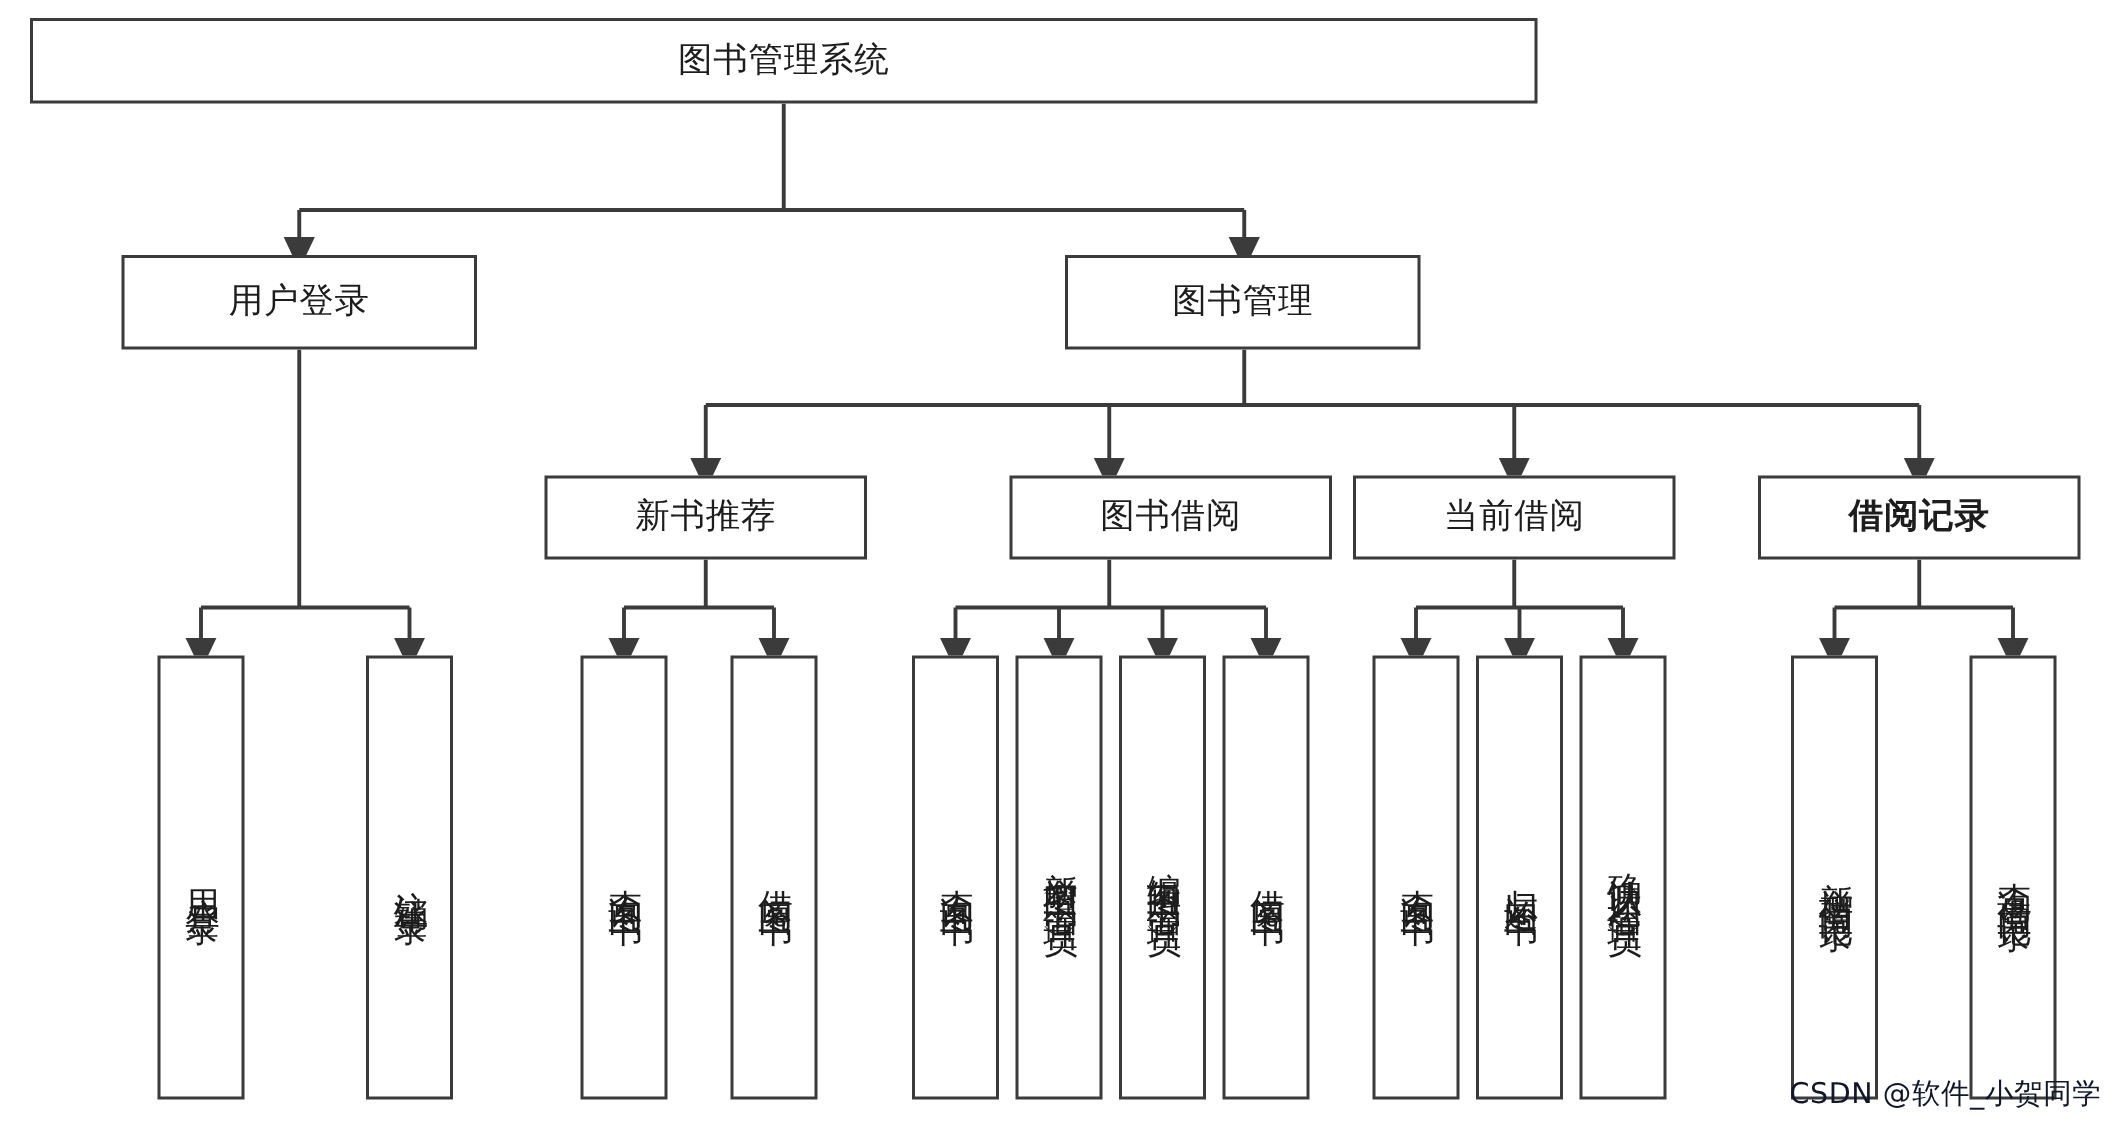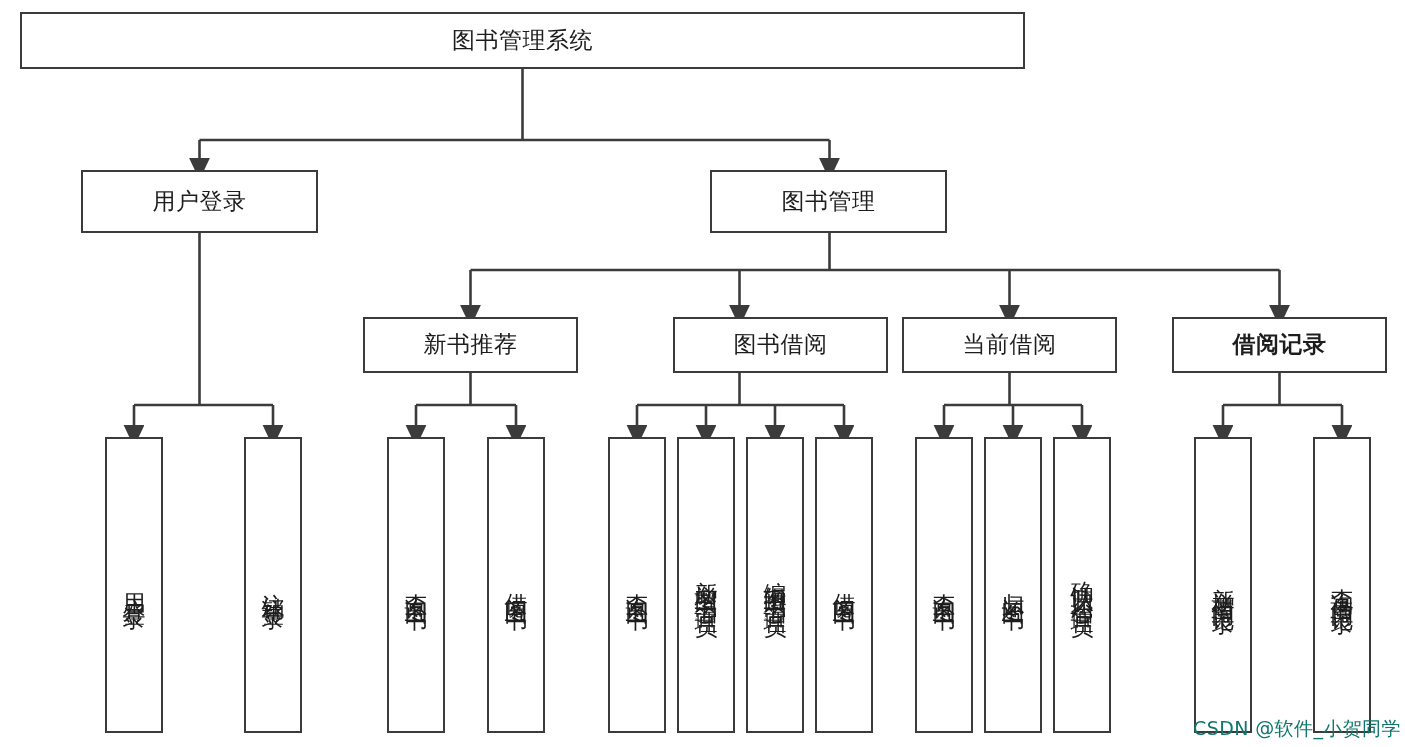--- a/index.html
+++ b/index.html
@@ -180,15 +180,15 @@
     <span class="label">确认归还（管理员）</span>
   </div>
 
   <div class="node vert" style="left: 1194px; top: 437px; width: 58px; height: 296px;">
     <span class="label">新增借阅记录</span>
   </div>
   <div class="node vert" style="left: 1313px; top: 437px; width: 58px; height: 296px;">
     <span class="label">查询借阅记录</span>
   </div>
 
-  <div class="watermark" style="left: 1193px; top: 716px; color: #0f766e;">CSDN @软件_小贺同学</div>
+  <div class="watermark" style="left: 1193px; top: 716px; color: #0f172a;">CSDN @软件_小贺同学</div>
 
 </div>
 
 </body></html>

